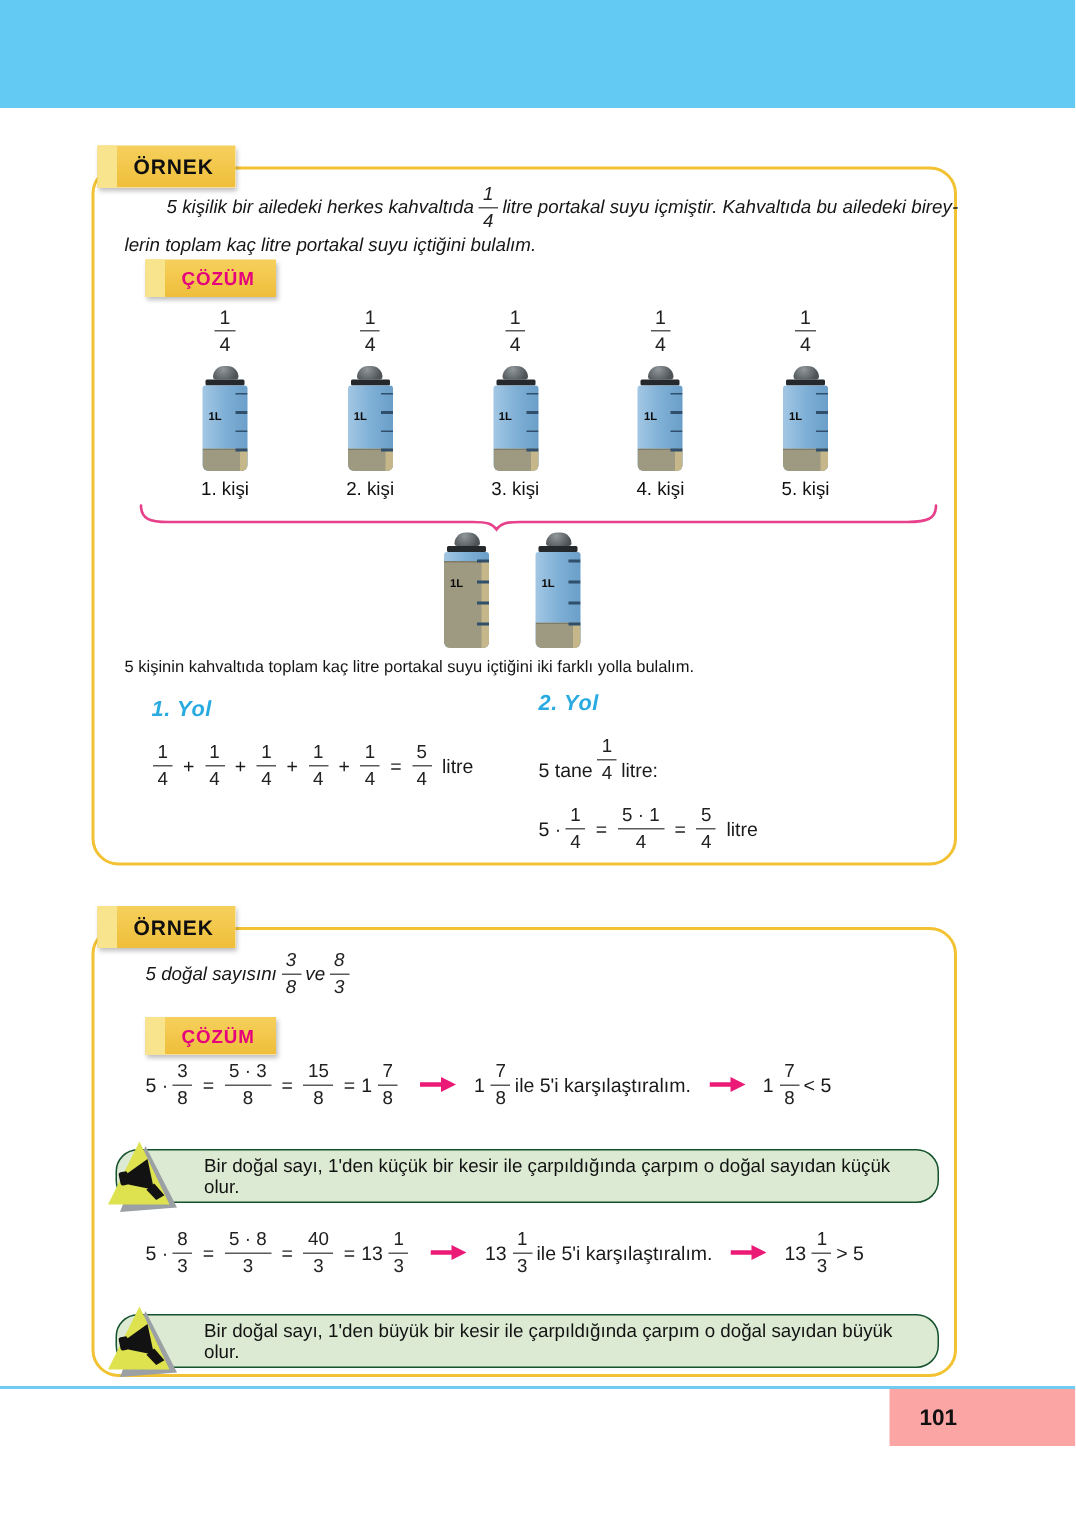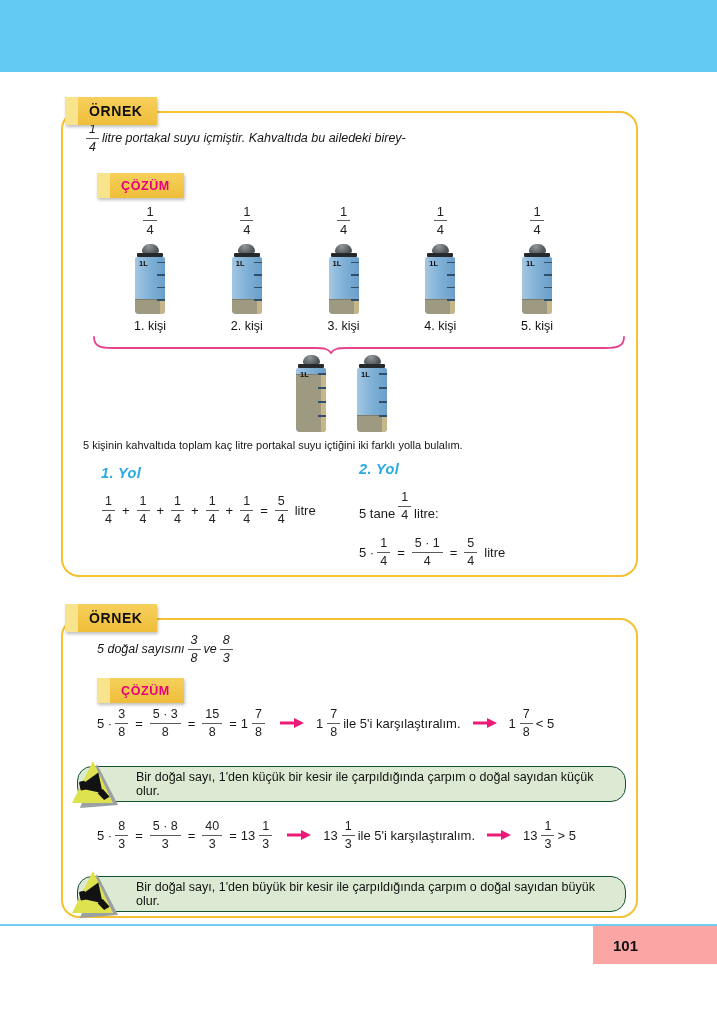--- a/index.html
+++ b/index.html
@@ -83,21 +83,21 @@
     border-radius:9px 9px 2px 2px;
   }
   .b-neck { width:26px; height:4px; margin:0 auto; background:#26292b; border-radius:1px; }
   .b-body {
     position:relative; margin:0 auto; width:30px; overflow:hidden;
     background:linear-gradient(90deg,#a3c7e4,#7fb0d6 50%,#6b9fc9);
     border-radius:2px 2px 4px 4px;
   }
   .bottle.small .b-body { height:57px; }
   .bottle.big .b-body { height:64px; }
-  .b-mark { position:absolute; top:2px; left:4px; font-size:7.5px; font-weight:bold; color:#0b0b0b; z-index:2; }
+  .b-mark { position:absolute; top:16px; left:4px; font-size:7.5px; font-weight:bold; color:#0b0b0b; z-index:2; }
   .b-tick { position:absolute; right:0; width:8px; height:1.5px; background:#2f4f6a; z-index:2; }
   .b-tick.t1 { top:8%; } .b-tick.t2 { top:30%; } .b-tick.t3 { top:52%; } .b-tick.t4 { top:74%; }
   .b-fill {
     position:absolute; left:0; right:0; bottom:0; z-index:1;
     background:#9e9a82; box-shadow:inset -5px 0 0 #c6b78a, inset 0 1px 0 rgba(0,0,0,.2);
   }
   .b-fill.quarter { height:26%; }
   .b-fill.full { height:90%; }
   .pair-bottle { position:absolute; top:242px; }
   .pair-bottle.one { left:233px; }
@@ -122,26 +122,28 @@
   <div class="top-band"></div>
 
   <div class="ex-box ex-box-1">
 
     <div class="sticky sticky-ornek">
       <span class="lbl">ÖRNEK</span>
     </div>
 
     <div class="para italic" style="top:10px; left:20px; width:545px;">
       <div class="line-flex nowrap">
+        <span style="padding-left:28px;">5 kişilik bir ailedeki herkes kahvaltıda</span>
         <span class="frac">
           <span class="num">1</span>
           <span class="den">4</span>
         </span>
         <span>litre portakal suyu içmiştir. Kahvaltıda bu ailedeki birey-</span>
       </div>
+      <div style="margin-top:3px;">lerin toplam kaç litre portakal suyu içtiğini bulalım.</div>
     </div>
 
     <div class="sticky sticky-cozum" style="left:34px; top:60px;">
       <span class="lbl">ÇÖZÜM</span>
     </div>
 
     <div class="persons-row">
 
       <div class="person-col">
         <span class="frac">

